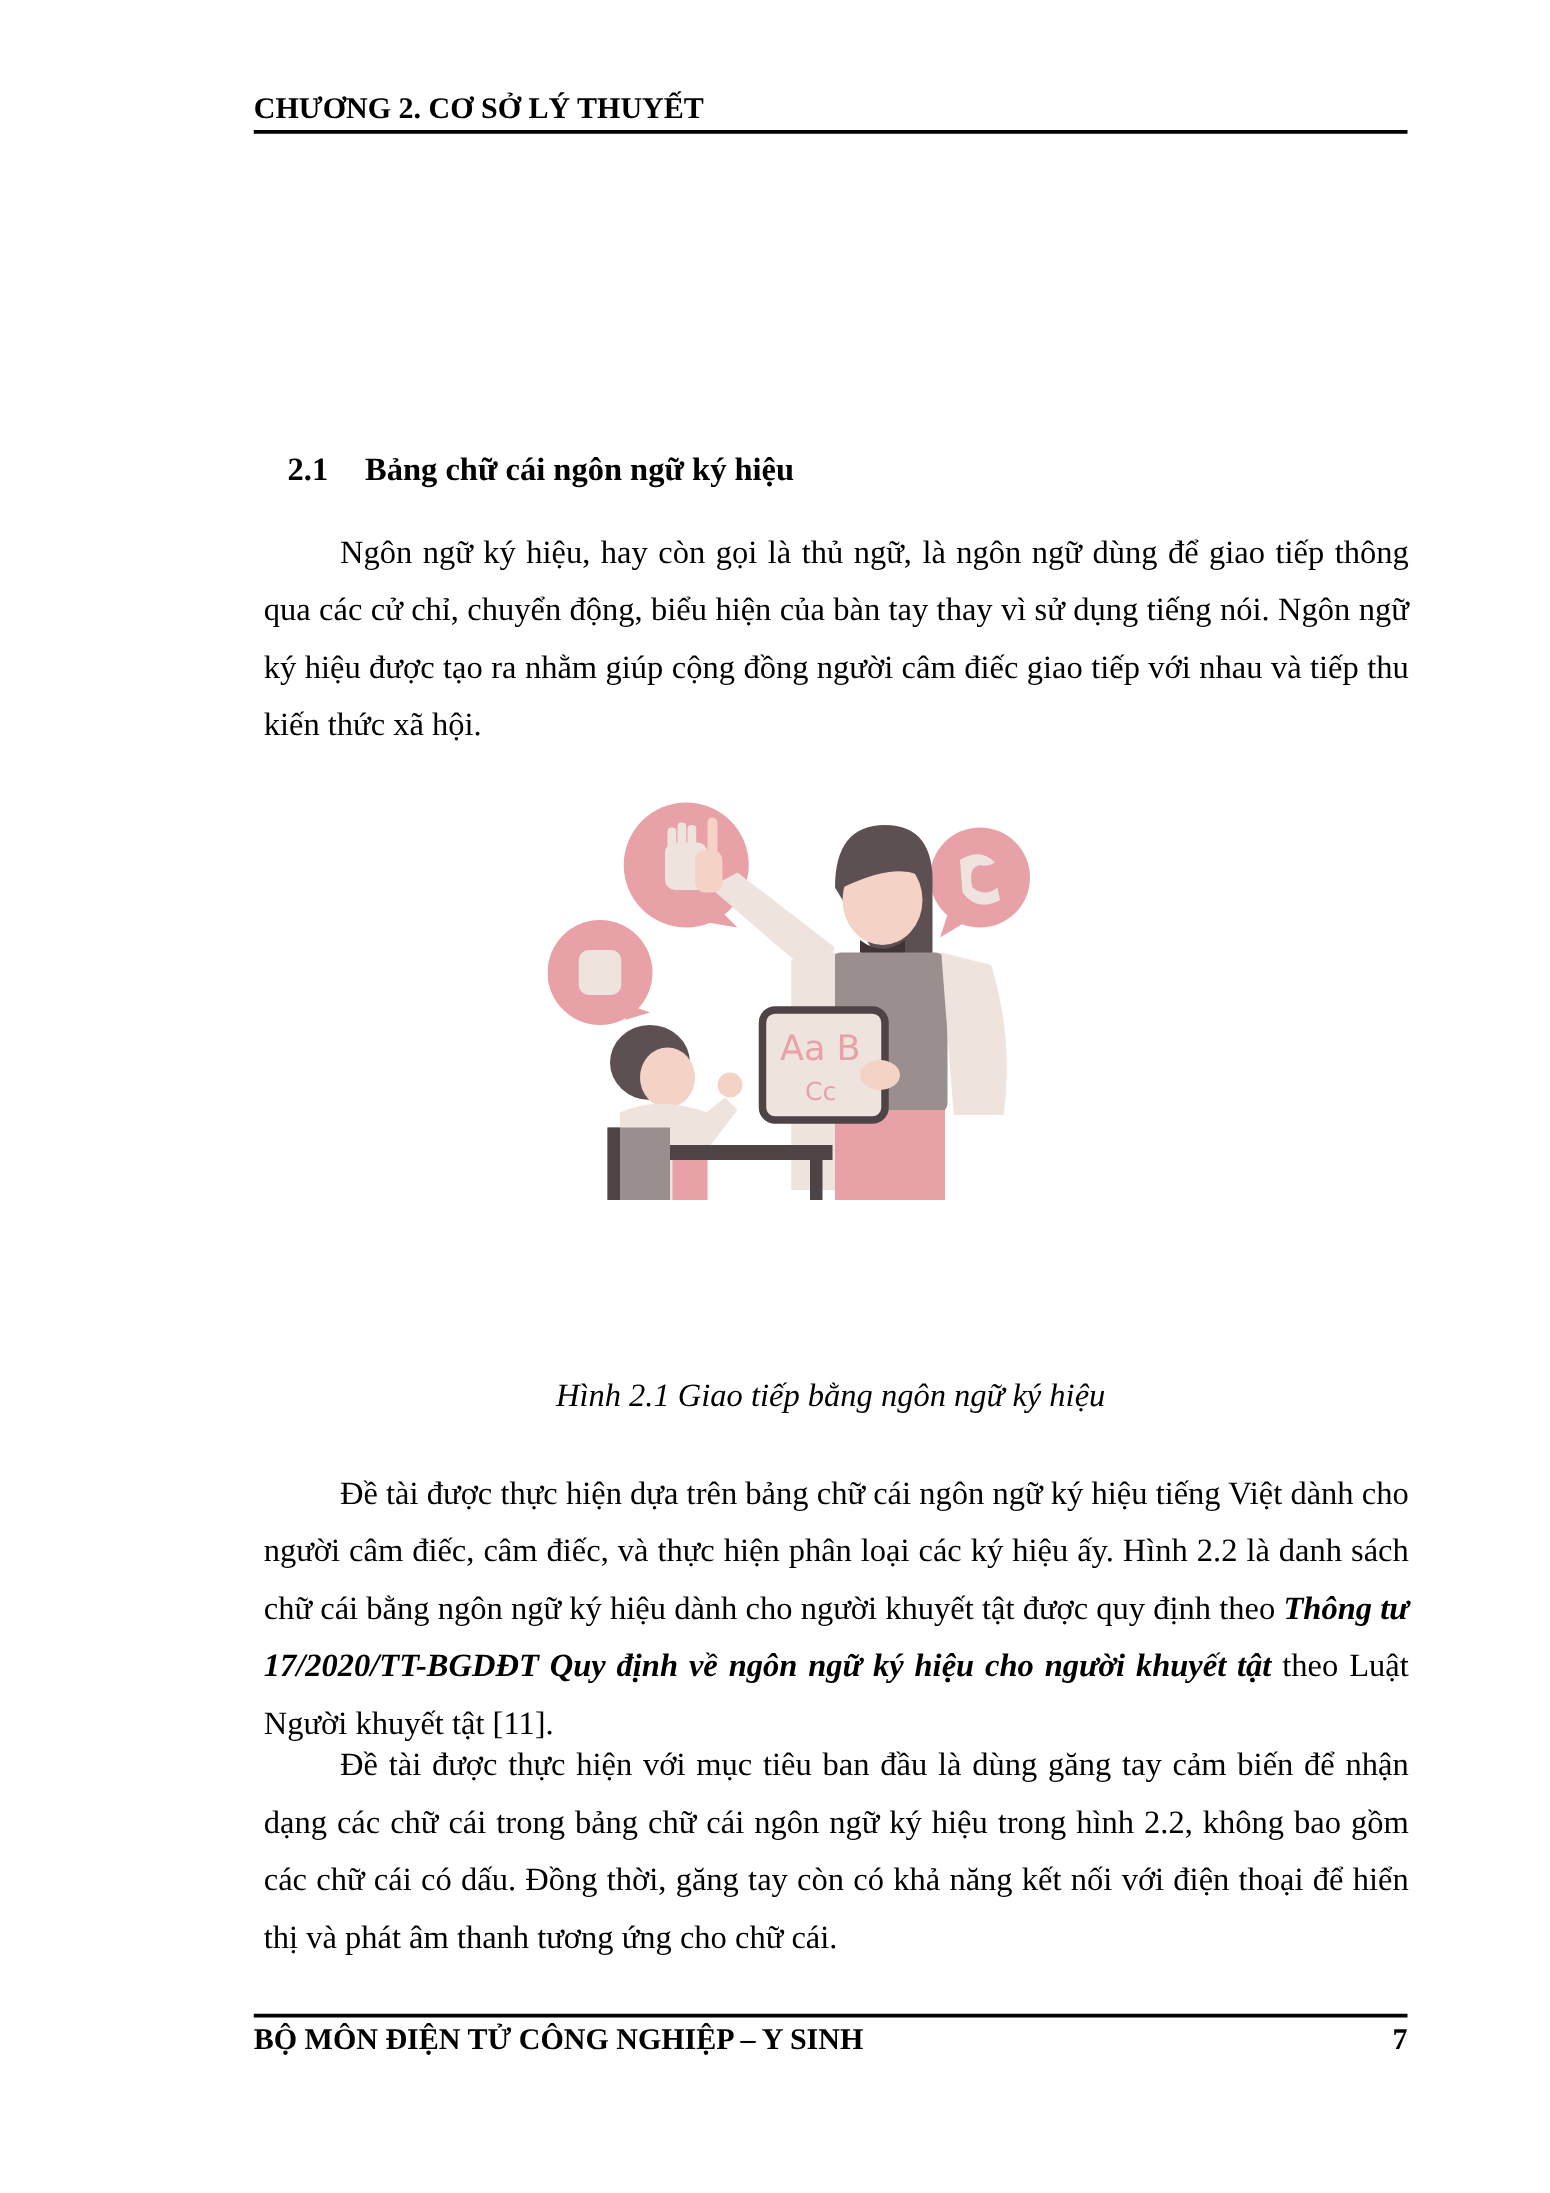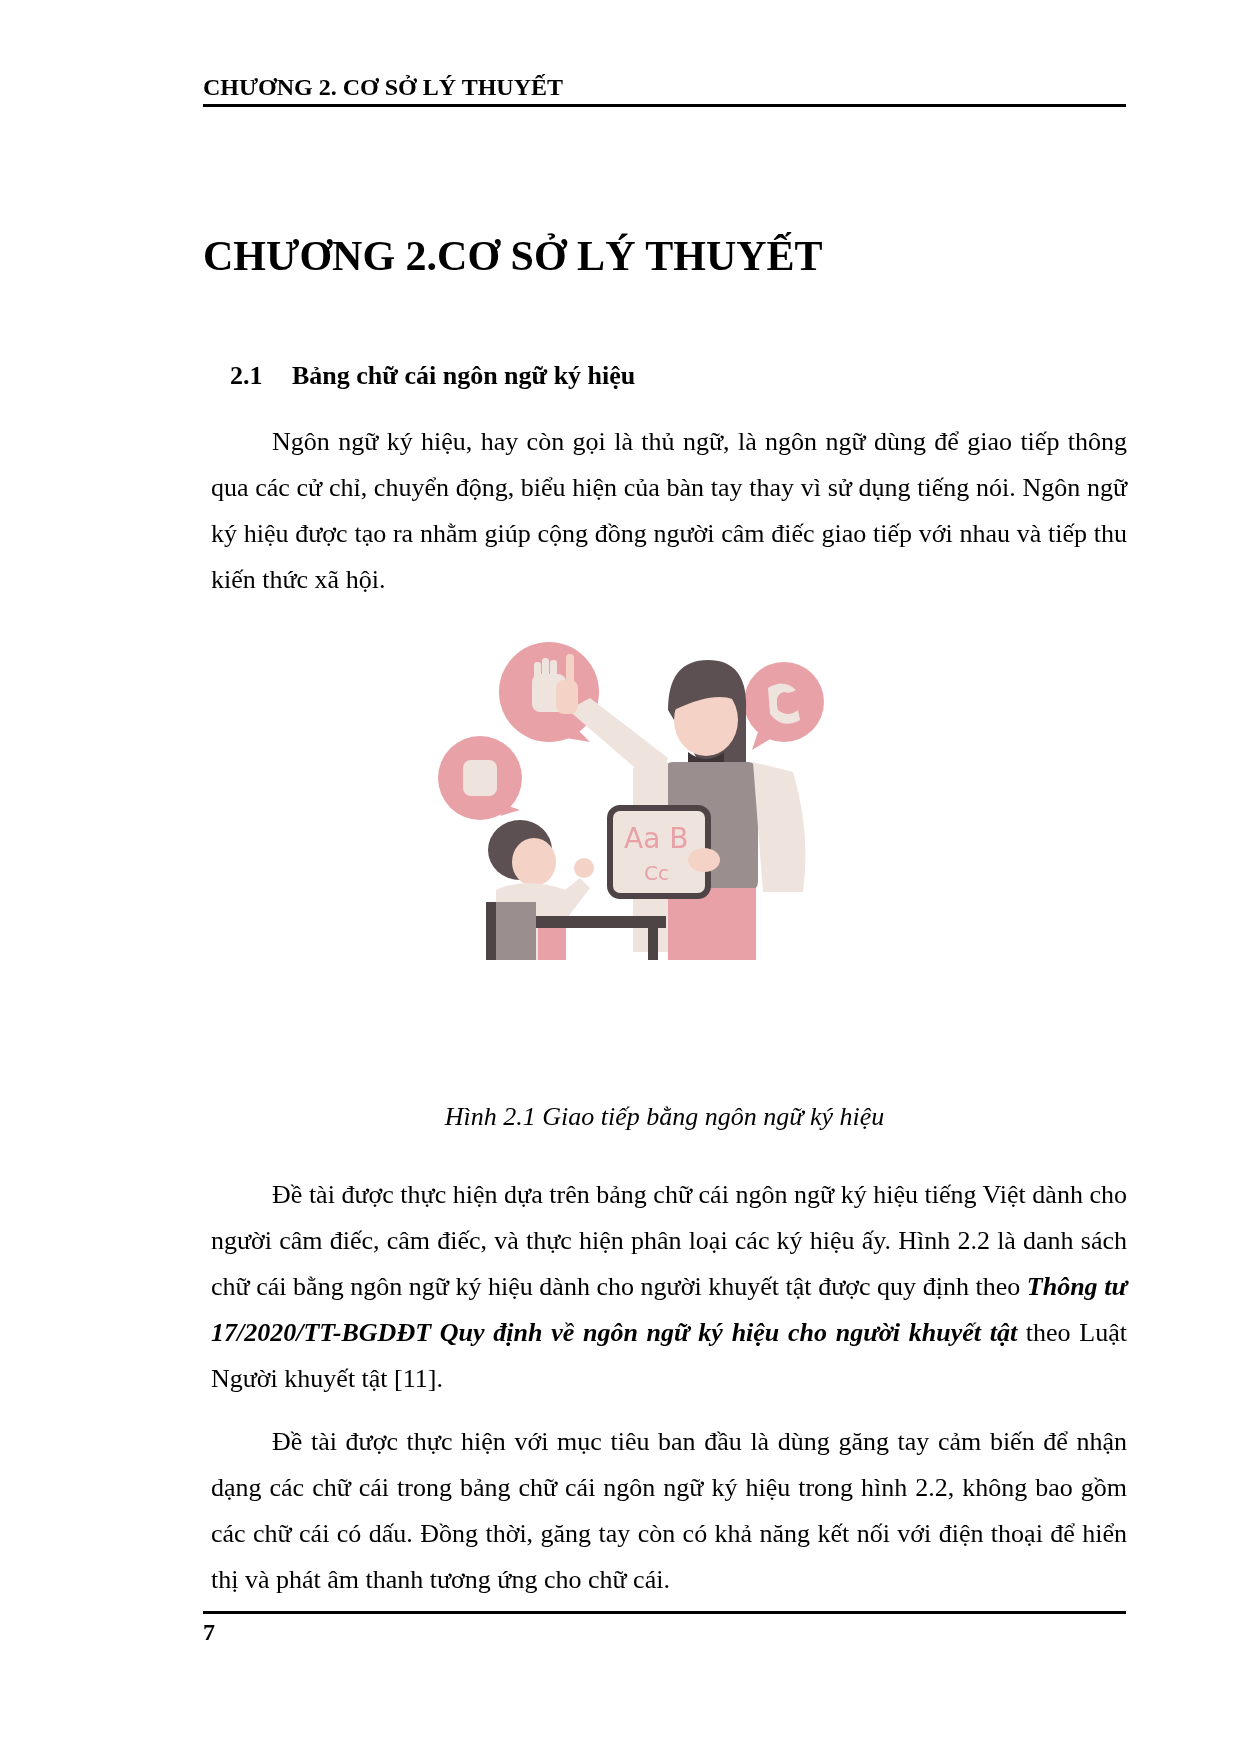--- a/index.html
+++ b/index.html
@@ -17,41 +17,40 @@
   .section-heading { position: absolute; left: 206px; top: 358px; font-weight: bold;
     font-size: 26px; line-height: 36px; white-space: nowrap; }
   .section-heading .num { display: inline-block; width: 62px; margin-left: 24px; }
 
   .para { position: absolute; left: 206px; width: 916px; font-size: 26px; line-height: 46px;
     text-align: justify; text-indent: 61px; margin: 5px; }
   .para .bi { font-weight: bold; font-style: italic; }
 
   .p1 { top: 414px; }
   .p2 { top: 1167px; }
-  .p3 { top: 1414px; }
+  .p3 { top: 1384px; }
 
   .figure { position: absolute; left: 438px; top: 640px; width: 425px; height: 320px; }
   .figure svg { width: 100%; height: 100%; display: block; }
 
   .caption { position: absolute; left: 203px; width: 923px; top: 1099px; text-align: center;
     font-style: italic; font-size: 26px; line-height: 36px; }
 
   .footer-rule { position: absolute; left: 203px; top: 1611px; width: 923px; height: 3px; background: #000; }
   .footer { position: absolute; left: 203px; top: 1617px; width: 923px; font-weight: bold;
     font-size: 24px; line-height: 30px; display: flex; justify-content: space-between; }
 </style>
 </head>
 <body>
 
 <div class="page">
 
   <div class="running-header">CHƯƠNG 2. CƠ SỞ LÝ THUYẾT</div>
   <div class="header-rule"></div>
 
-  <div class="chapter-title">CHƯƠNG 2.CƠ SỞ LÝ THUYẾT</div>
 
   <div class="section-heading">
     <span class="num">2.1</span><span>Bảng chữ cái ngôn ngữ ký hiệu</span>
   </div>
 
   <p class="para p1">Ngôn ngữ ký hiệu, hay còn gọi là thủ ngữ, là ngôn ngữ dùng để giao tiếp thông qua các cử chỉ, chuyển động, biểu hiện của bàn tay thay vì sử dụng tiếng nói. Ngôn ngữ ký hiệu được tạo ra nhằm giúp cộng đồng người câm điếc giao tiếp với nhau và tiếp thu kiến thức xã hội.</p>
 
   <div class="figure">
     <svg viewBox="0 0 425 320" xmlns="http://www.w3.org/2000/svg">
 
@@ -108,16 +107,17 @@
   </div>
 
   <div class="caption">Hình 2.1 Giao tiếp bằng ngôn ngữ ký hiệu</div>
 
   <p class="para p2"><span>Đề tài được thực hiện dựa trên bảng chữ cái ngôn ngữ ký hiệu tiếng Việt dành cho người câm điếc, câm điếc, và thực hiện phân loại các ký hiệu ấy. Hình 2.2 là danh sách chữ cái bằng ngôn ngữ ký hiệu dành cho người khuyết tật được quy định theo </span><span class="bi">Thông tư 17/2020/TT-BGDĐT Quy định về ngôn ngữ ký hiệu cho người khuyết tật</span><span> theo Luật Người khuyết tật [11].</span></p>
 
   <p class="para p3">Đề tài được thực hiện với mục tiêu ban đầu là dùng găng tay cảm biến để nhận dạng các chữ cái trong bảng chữ cái ngôn ngữ ký hiệu trong hình 2.2, không bao gồm các chữ cái có dấu. Đồng thời, găng tay còn có khả năng kết nối với điện thoại để hiển thị và phát âm thanh tương ứng cho chữ cái.</p>
 
   <div class="footer-rule"></div>
   <div class="footer">
+    <span>BỘ MÔN ĐIỆN TỬ CÔNG NGHIỆP – Y SINH</span>
     <span>7</span>
   </div>
 
 </div>
 
 </body></html>

